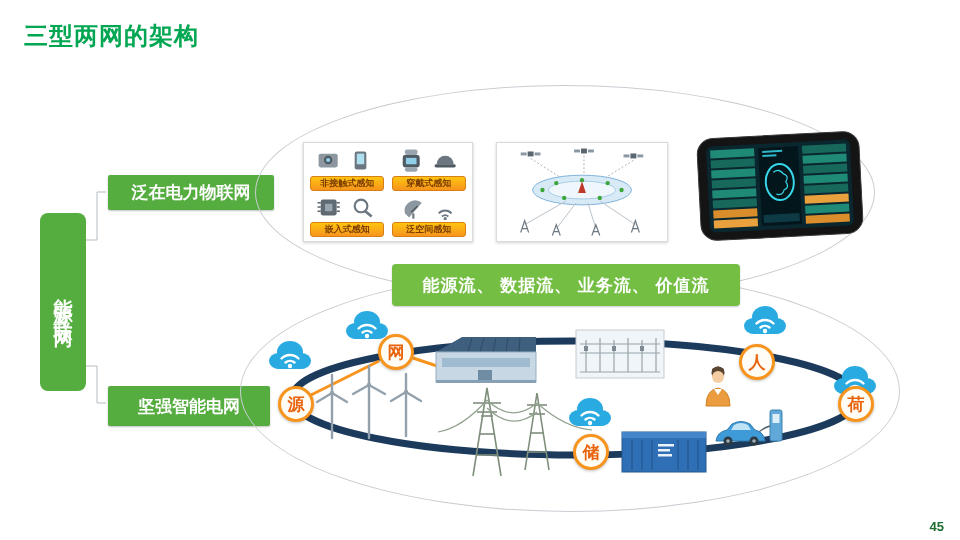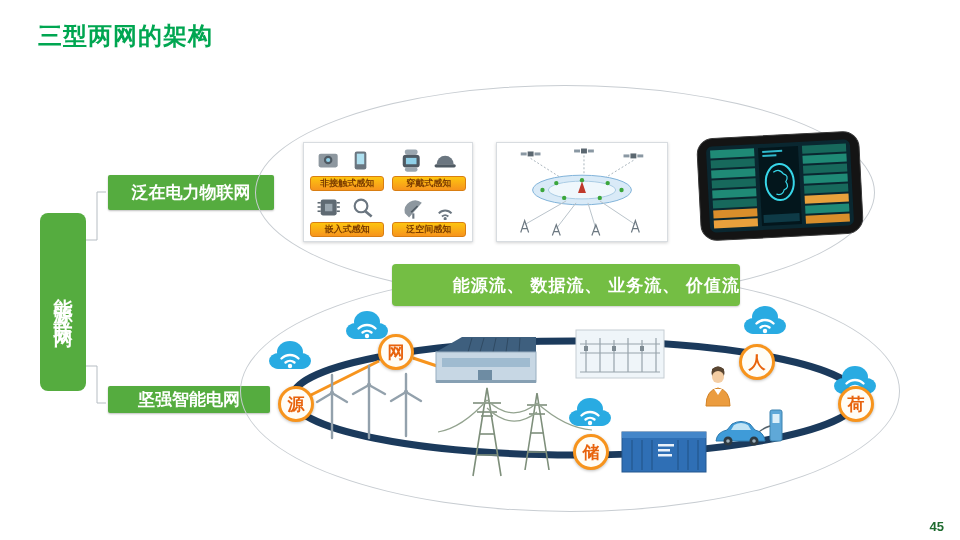--- a/index.html
+++ b/index.html
@@ -5,21 +5,21 @@
   * { margin:0; padding:0; box-sizing:border-box; }
   html,body { width:960px; height:540px; }
   body {
     background:#fff;
     font-family:"Liberation Sans","DejaVu Sans",sans-serif;
     overflow:hidden;
   }
   .slide { position:relative; width:960px; height:540px; background:#fff; }
 
   .title {
-    position:absolute; left:38px; top:20px;
+    position:absolute; left:24px; top:20px;
     font-size:24px; font-weight:bold; letter-spacing:1px;
     color:var(--title-green,#00A651);
   }
 
   .vbox {
     position:absolute; left:40px; top:213px; width:46px; height:178px;
     background:var(--box-green,#55AC3F); border-radius:8px;
     display:flex; align-items:center; justify-content:center;
   }
   .vbox span {
@@ -27,31 +27,31 @@
     color:#fff; font-weight:bold; font-size:19px; letter-spacing:8px;
   }
 
   .label-box {
     position:absolute; background:var(--box-green,#55AC3F); border-radius:2px;
     color:#fff; font-weight:bold; font-size:17px;
     display:flex; align-items:center; justify-content:center;
     box-shadow:0 1px 2px rgba(0,0,0,.25);
   }
   .label-iot  { left:108px; top:175px; width:166px; height:35px; }
-  .label-grid { left:108px; top:386px; width:162px; height:27px;align-items:center; }
+  .label-grid { left:108px; top:386px; width:162px; height:40px;align-items:center; }
 
   .ellipse { position:absolute; border:1.5px solid #C8CDD2; border-radius:50%; background:transparent; }
   .ellipse.top    { left:255px; top:85px;  width:620px; height:215px; }
   .ellipse.bottom { left:240px; top:270px; width:660px; height:242px; }
 
   .banner {
     position:absolute; left:392px; top:264px; width:348px; height:42px;
     background:var(--banner-green,#74BE44); border-radius:4px;
     color:#fff; font-weight:bold; font-size:17px; letter-spacing:1px;
-    display:flex; align-items:center; justify-content:flex-end;
+    display:flex; align-items:center; justify-content:center;
     box-shadow:0 1px 2px rgba(0,0,0,.2); z-index:5;
   }
 
   .scene { position:absolute; left:0; top:0; width:960px; height:540px; z-index:2; pointer-events:none; }
 
   .sensing {
     position:absolute; left:303px; top:142px; width:170px; height:100px;
     background:#fff; border:1px solid #D8DCE0; box-shadow:0 1px 3px rgba(0,0,0,.18);
     display:grid; grid-template-columns:1fr 1fr; gap:3px; padding:4px; z-index:3;
   }

